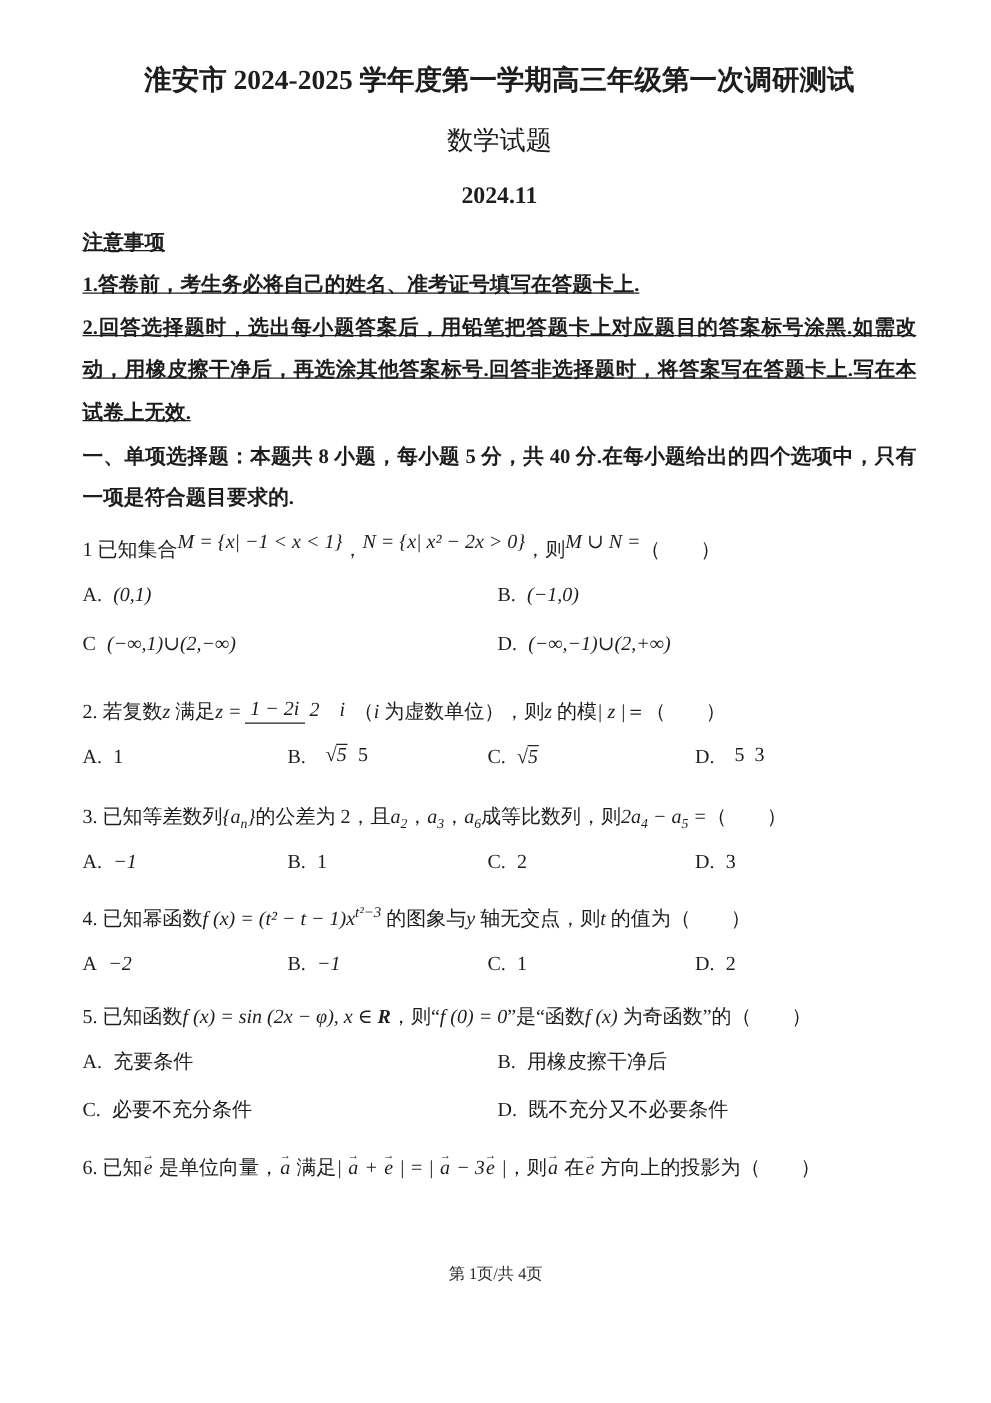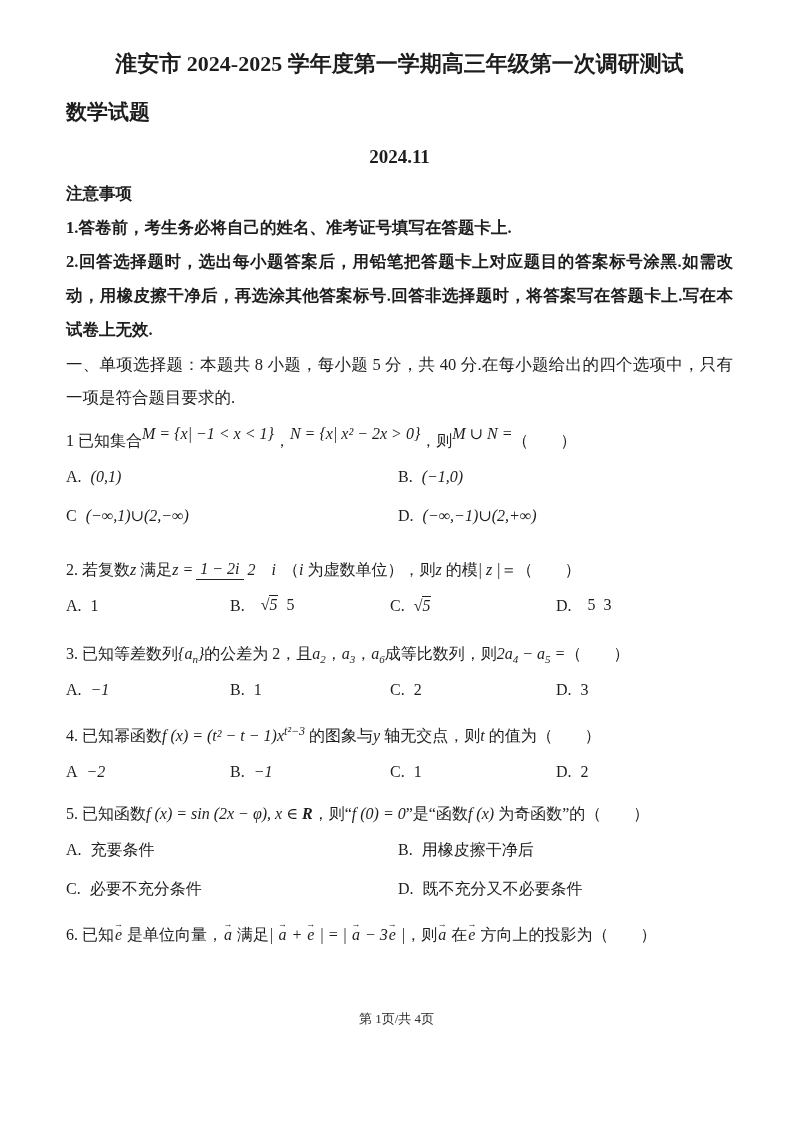--- a/index.html
+++ b/index.html
@@ -4,25 +4,25 @@
 <style>
   html,body{margin:0;padding:0;}
   body{
     width:793px;height:1122px;
     background:#ffffff;color:#1d1d1d;
     font-family:"Liberation Serif","DejaVu Serif",serif;
     position:relative;overflow:hidden;
   }
   .page{padding:50px 60px 0 66px;}
   .title{font-size:22px;font-weight:700;text-align:center;margin:0;line-height:28px;}
-  .subtitle{font-size:21px;font-weight:700;margin:21px 0 0 0;line-height:26px;}
+  .subtitle{font-size:21px;font-weight:400;text-align:center;margin:21px 0 0 0;line-height:26px;}
   .date{font-size:19px;font-weight:700;text-align:center;margin-top:21px;}
   .notice{font-size:16.5px;font-weight:700;line-height:34px;margin-top:9px;}
-  .notice p{margin:0;text-align:justify;}
-  .section-heading{font-size:16.5px;font-weight:400;line-height:33px;margin-top:1px;text-align:justify;}
+  .notice p{margin:0;text-align:justify;text-decoration:underline;}
+  .section-heading{font-size:16.5px;font-weight:700;line-height:33px;margin-top:1px;text-align:justify;}
   .questions{margin-top:11px;font-size:16px;}
   .question-block{margin-bottom:12px;}
   .question-block:nth-of-type(1){margin-bottom:22px;}
   .question-block:nth-of-type(2){margin-bottom:16px;}
   .question-block:nth-of-type(3){margin-bottom:14px;}
   .question-block:nth-of-type(4){margin-bottom:10px;}
   .question-block:nth-of-type(5){margin-bottom:14px;}
   .question-block:nth-of-type(6){margin-bottom:0;}
   .q-line{line-height:32px;margin-bottom:4px;}
   .options{display:grid;row-gap:4px;}

